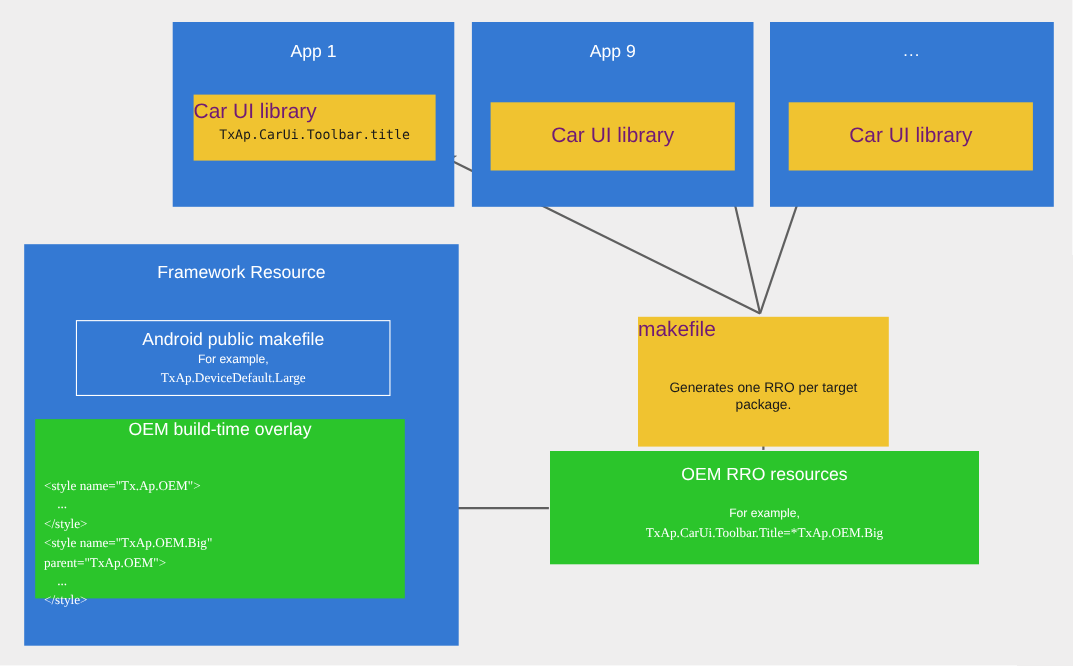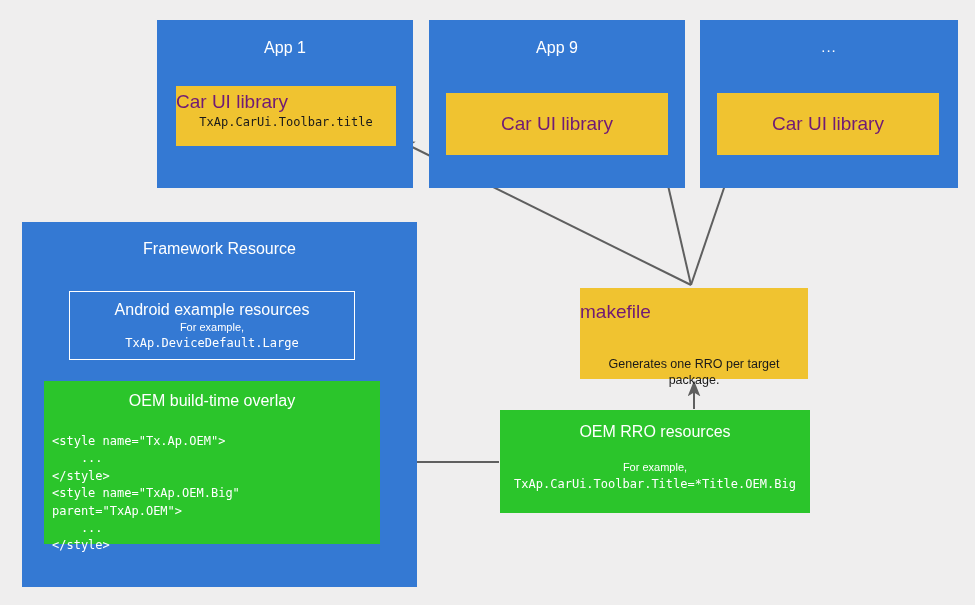--- a/index.html
+++ b/index.html
@@ -47,21 +47,21 @@
     font-size: 11px;
     text-align: center;
     line-height: 1.35;
   }
   .mono {
     font-family: "DejaVu Sans Mono", "Liberation Mono", monospace;
     font-size: 12px;
     line-height: 1.45;
   }
   .mono-dark { color: #1a1a1a; }
-  .mono-white { color: #ffffff; }
+  .mono-white { color: #ffffff; font-family: Liberation Serif, serif; }
 
   
   #app1 { left: 157px; top: 20px; width: 256px; height: 168px; }
   #app2 { left: 429px; top: 20px; width: 256px; height: 168px; }
   #app3 { left: 700px; top: 20px; width: 258px; height: 168px; }
 
   .app-title {
     position: absolute;
     left: 0; right: 0; top: 18px;
   }
@@ -90,40 +90,38 @@
   }
 
   #android-res {
     left: 69px; top: 291px; width: 286px; height: 69px;
     background: #3479d3;
     border: 1.5px solid #ffffff;
     padding-top: 8px;
   }
 
   #oem-overlay {
-    left: 44px; top: 381px; width: 336px; height: 163px;
-    padding-top: 10px;
+    left: 32px; top: 381px; width: 336px; height: 163px;
   }
   #oem-overlay .code-block {
     position: absolute;
     left: 8px;
     top: 52px;
     white-space: pre;
     text-align: left;
   }
 
   
   #makefile {
-    left: 580px; top: 288px; width: 228px; height: 91px;
-    padding-top: 12px;
+    left: 580px; top: 288px; width: 228px; height: 118px;
   }
 
   
   #oem-rro {
-    left: 500px; top: 410px; width: 310px; height: 103px;
+    left: 500px; top: 410px; width: 390px; height: 103px;
     padding-top: 12px;
   }
   #oem-rro .rro-ex { margin-top: 18px; }
   #oem-rro .mono { margin-top: 1px; text-align: center; }
 
   #arrows {
     position: absolute;
     left: 0; top: 0;
     width: 975px; height: 605px;
     pointer-events: none;
@@ -176,21 +174,21 @@
     <div class="carui-center">
       <span class="title-dark">Car UI library</span>
     </div>
   </div>
 
   <div class="box blue" id="framework">
     <div class="fw-title title-white">Framework Resource</div>
   </div>
 
   <div class="box" id="android-res">
-    <div class="title-white">Android example resources</div>
+    <div class="title-white">Android public makefile</div>
     <div class="sub-white">For example,</div>
     <div class="mono mono-white" style="text-align:center;">TxAp.DeviceDefault.Large</div>
   </div>
 
   <div class="box green" id="oem-overlay">
     <div class="title-white">OEM build-time overlay</div>
     <div class="code-block mono mono-white">&lt;style name="Tx.Ap.OEM"&gt;
     ...
 &lt;/style&gt;
 &lt;style name="TxAp.OEM.Big"
@@ -200,16 +198,16 @@
   </div>
 
   <div class="box yellow" id="makefile">
     <div class="title-dark">makefile</div>
     <div class="sub-dark" style="padding:0 18px;">Generates one RRO per target package.</div>
   </div>
 
   <div class="box green" id="oem-rro">
     <div class="title-white">OEM RRO resources</div>
     <div class="sub-white rro-ex">For example,</div>
-    <div class="mono mono-white">TxAp.CarUi.Toolbar.Title=*Title.OEM.Big</div>
+    <div class="mono mono-white">TxAp.CarUi.Toolbar.Title=*TxAp.OEM.Big</div>
   </div>
 
 </div>
 
 </body></html>

